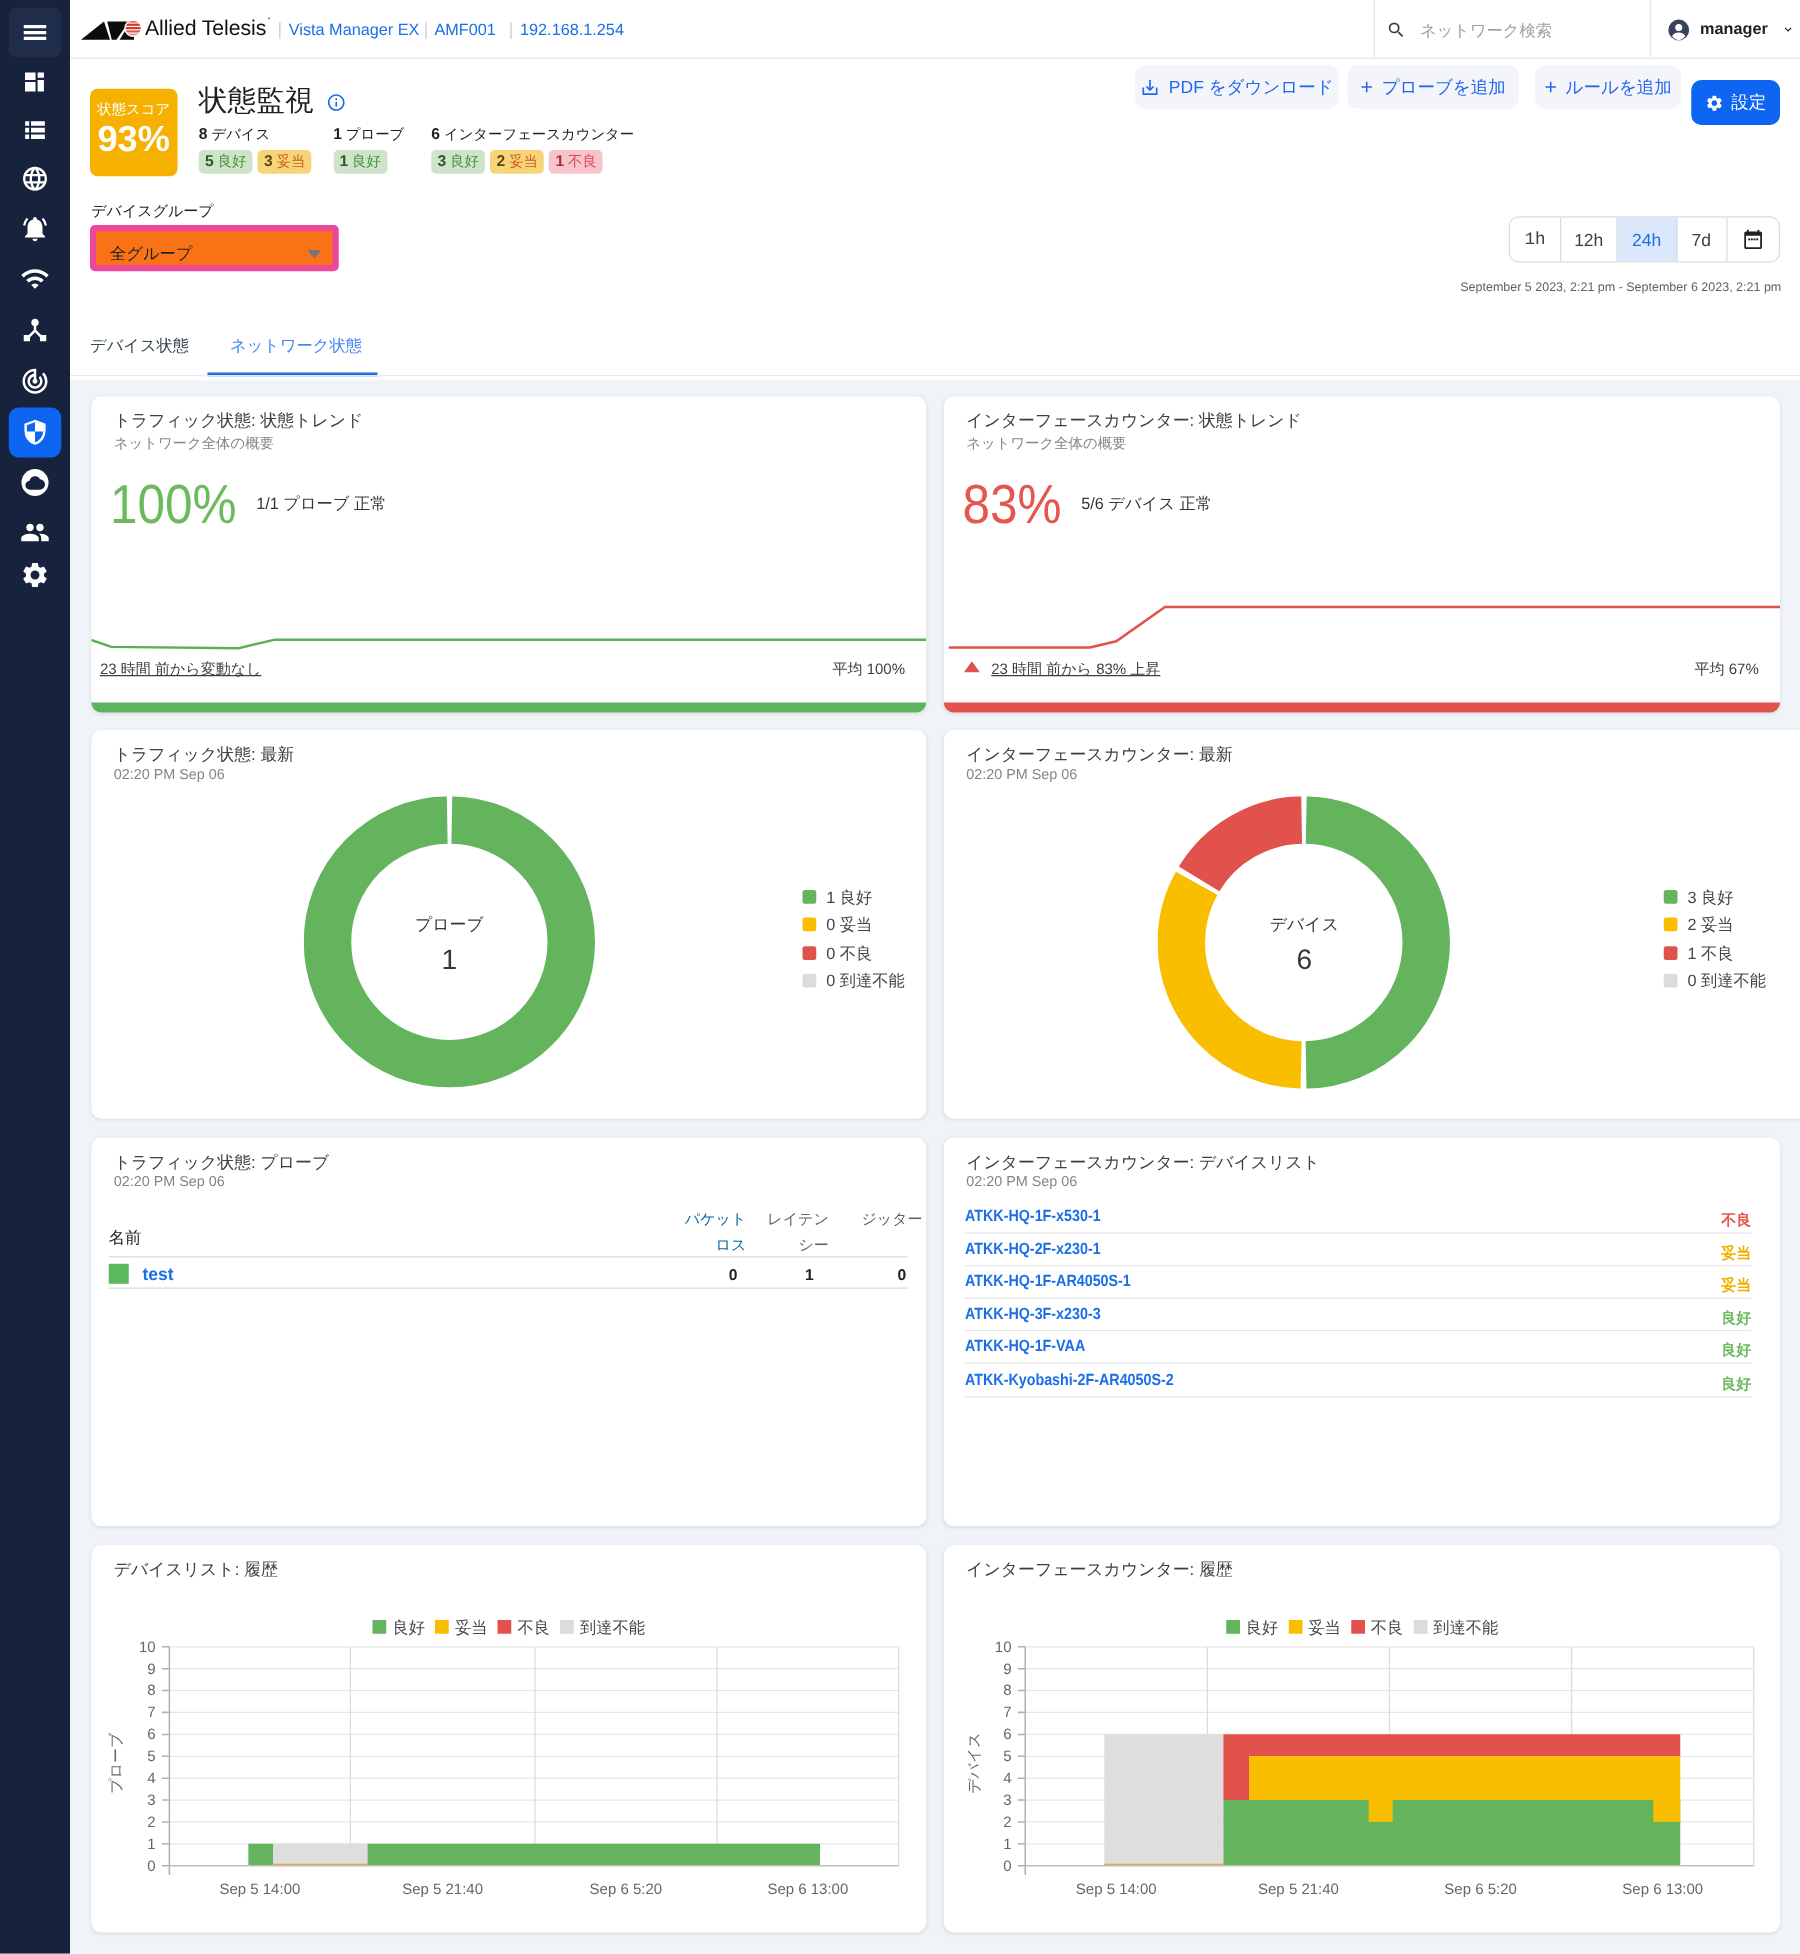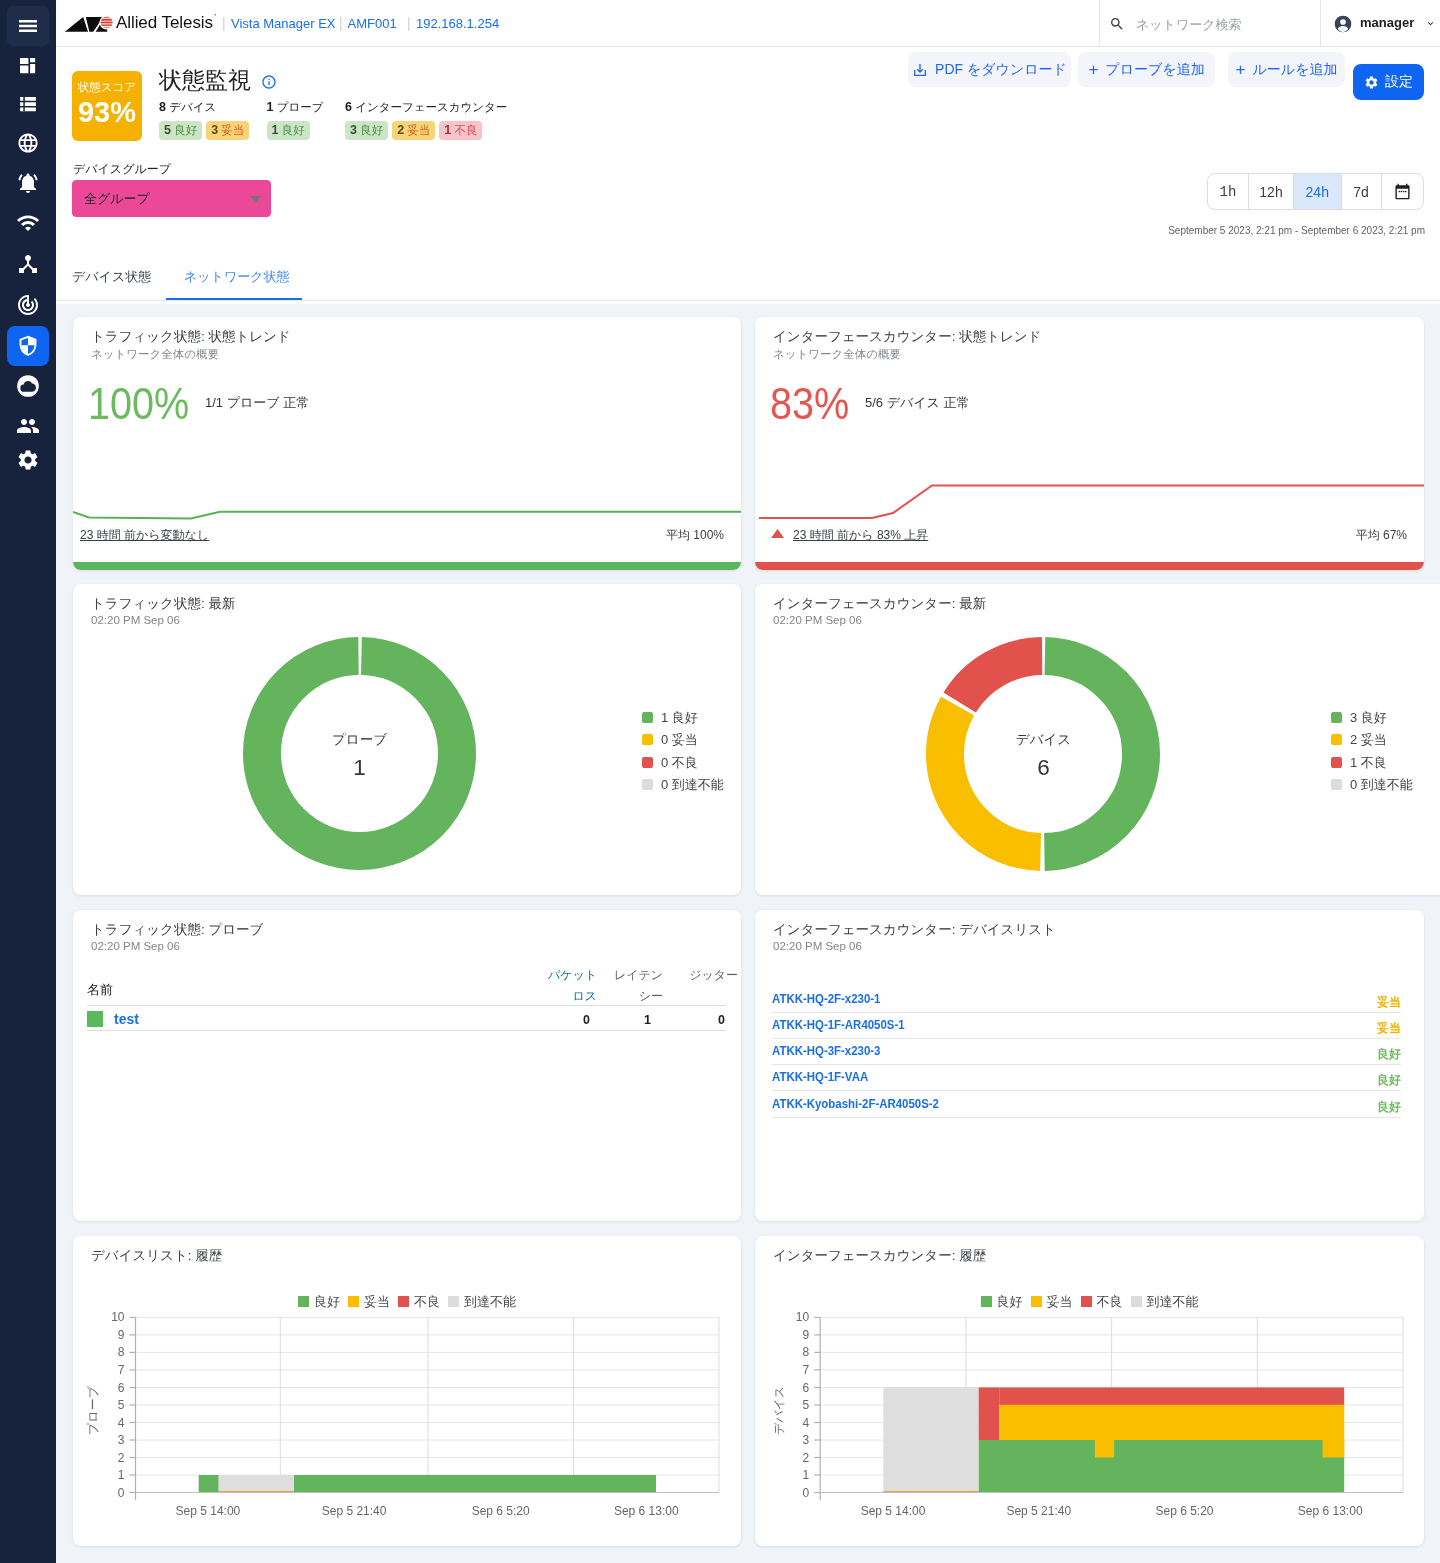--- a/index.html
+++ b/index.html
@@ -208,21 +208,21 @@
       </div>
     <div id="btn-settings">
         <div style="display:flex; align-items:center; justify-content:center; height:100%; gap:6px;">
       <svg width="15" height="15" viewBox="0 0 24 24" fill="#fff">
             <path d="M19.14 12.94c.04-.3.06-.61.06-.94 0-.32-.02-.64-.07-.94l2.03-1.58c.18-.14.23-.41.12-.61l-1.92-3.32c-.12-.22-.37-.29-.59-.22l-2.39.96c-.5-.38-1.03-.7-1.62-.94l-.36-2.54c-.04-.24-.24-.41-.48-.41h-3.84c-.24 0-.43.17-.47.41l-.36 2.54c-.59.24-1.13.57-1.62.94l-2.39-.96c-.22-.08-.47 0-.59.22L2.74 8.87c-.12.21-.08.47.12.61l2.03 1.58c-.05.3-.09.63-.09.94s.02.64.07.94l-2.03 1.58c-.18.14-.23.41-.12.61l1.92 3.32c.12.22.37.29.59.22l2.39-.96c.5.38 1.03.7 1.62.94l.36 2.54c.05.24.24.41.48.41h3.84c.24 0 .44-.17.47-.41l.36-2.54c.59-.24 1.13-.56 1.62-.94l2.39.96c.22.08.47 0 .59-.22l1.92-3.32c.12-.22.07-.47-.12-.61l-2.01-1.58zM12 15.6c-1.98 0-3.6-1.62-3.6-3.6s1.62-3.6 3.6-3.6 3.6 1.62 3.6 3.6-1.62 3.6-3.6 3.6z"></path>
           </svg>
       設定</div>
       </div>
 
     <span class="abs" style="left:17px; top:114px; font-size:12px; color:#202124;">デバイスグループ</span>
-    <div class="abs" style="left:16px; top:133px; width:199px; height:37px; border:1px solid #ec4899; border-radius:4px; background:#ec4899;padding-left:44px;">
+    <div class="abs" style="left:16px; top:133px; width:199px; height:37px; border:5px solid #ec4899; border-radius:4px; background:#f97316;padding-left:44px;">
       <span class="abs" style="left:11px; top:9px; font-size:13px; color:#202124;">全グループ</span>
       <svg class="abs" style="right:9px; top:15px;" width="11" height="7" viewBox="0 0 11 7" fill="#757575">
           <path d="M0 0h11L5.5 7z"></path>
         </svg>
     </div>
 
     <div class="seg-group">
       <div class="seg" style="width:41px;font-family:Liberation Mono, monospace;">1h</div>
         <div class="seg" style="width:45px;">12h</div>
         <div class="seg active" style="width:47.5px;">24h</div>
@@ -330,20 +330,21 @@
       <span class="abs" style="left:41px; top:101px; font-size:14px; font-weight:bold; color:#1a6fe8;">test</span>
       <span class="abs" style="left:457px; top:103px; width:60px; text-align:right; font-size:12.5px; font-weight:bold; color:#202124;">0</span>
       <span class="abs" style="left:518px; top:103px; width:60px; text-align:right; font-size:12.5px; font-weight:bold; color:#202124;">1</span>
       <span class="abs" style="left:592px; top:103px; width:60px; text-align:right; font-size:12.5px; font-weight:bold; color:#202124;">0</span>
       <div class="abs" style="left:14px; top:120px; width:639px; height:1px; background:#dadce0;"></div>
     </div>
 
     <div class="card" id="card-r3r">
       <div class="card-title">インターフェースカウンター: デバイスリスト</div>
       <div class="card-sub">02:20 PM Sep 06</div>
+      <div class="devrow" style="top:51px;"><a>ATKK-HQ-1F-x530-1</a><span class="st bad">不良</span></div>
       <div class="devrow" style="top:77px;"><a>ATKK-HQ-2F-x230-1</a><span class="st fair">妥当</span></div>
       <div class="devrow" style="top:103px;"><a>ATKK-HQ-1F-AR4050S-1</a><span class="st fair">妥当</span></div>
       <div class="devrow" style="top:129px;"><a>ATKK-HQ-3F-x230-3</a><span class="st good">良好</span></div>
       <div class="devrow" style="top:155px;"><a>ATKK-HQ-1F-VAA</a><span class="st good">良好</span></div>
       <div class="devrow" style="top:182px;"><a>ATKK-Kyobashi-2F-AR4050S-2</a><span class="st good">良好</span></div>
     </div>
 
     <div class="card" id="card-r4l">
       <div class="card-title">デバイスリスト: 履歴</div>
       <div class="hist-legend"><span class="sq" style="background:#63b45d; margin-left:0;"></span>良好<span class="sq" style="background:#f9be00;"></span>妥当<span class="sq" style="background:#e2524c;"></span>不良<span class="sq" style="background:#dcdcdc;"></span>到達不能</div>

